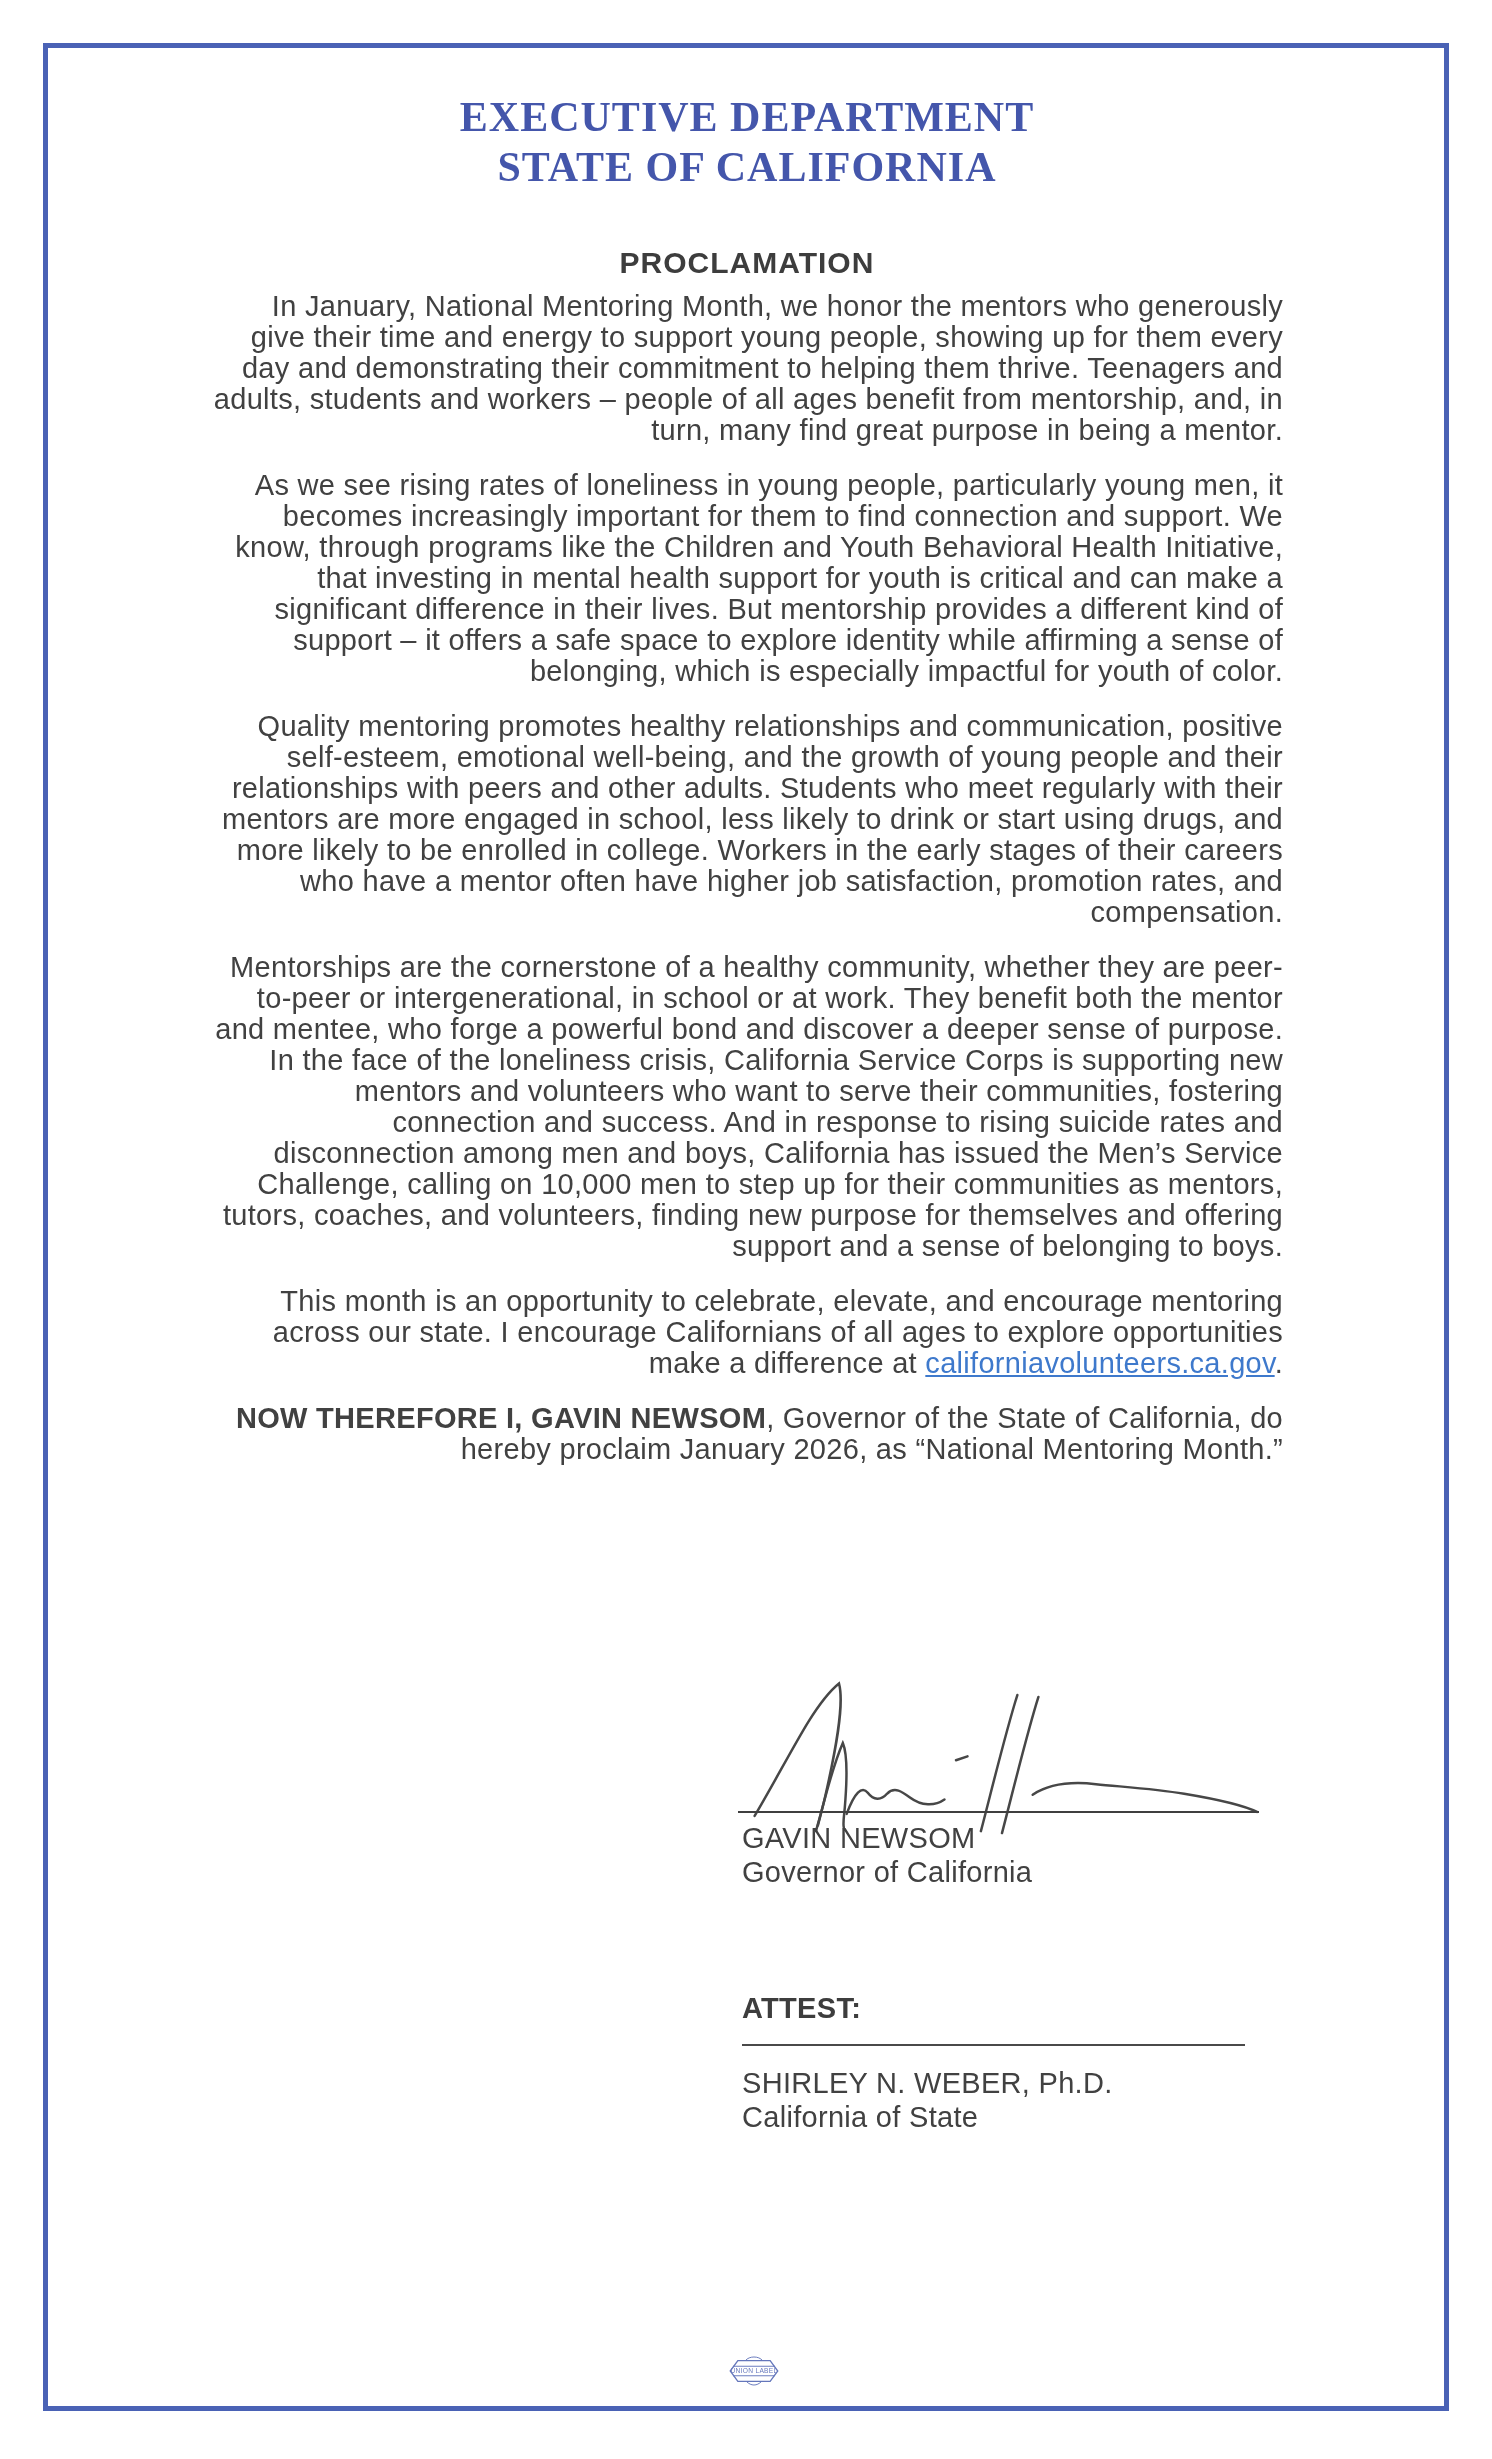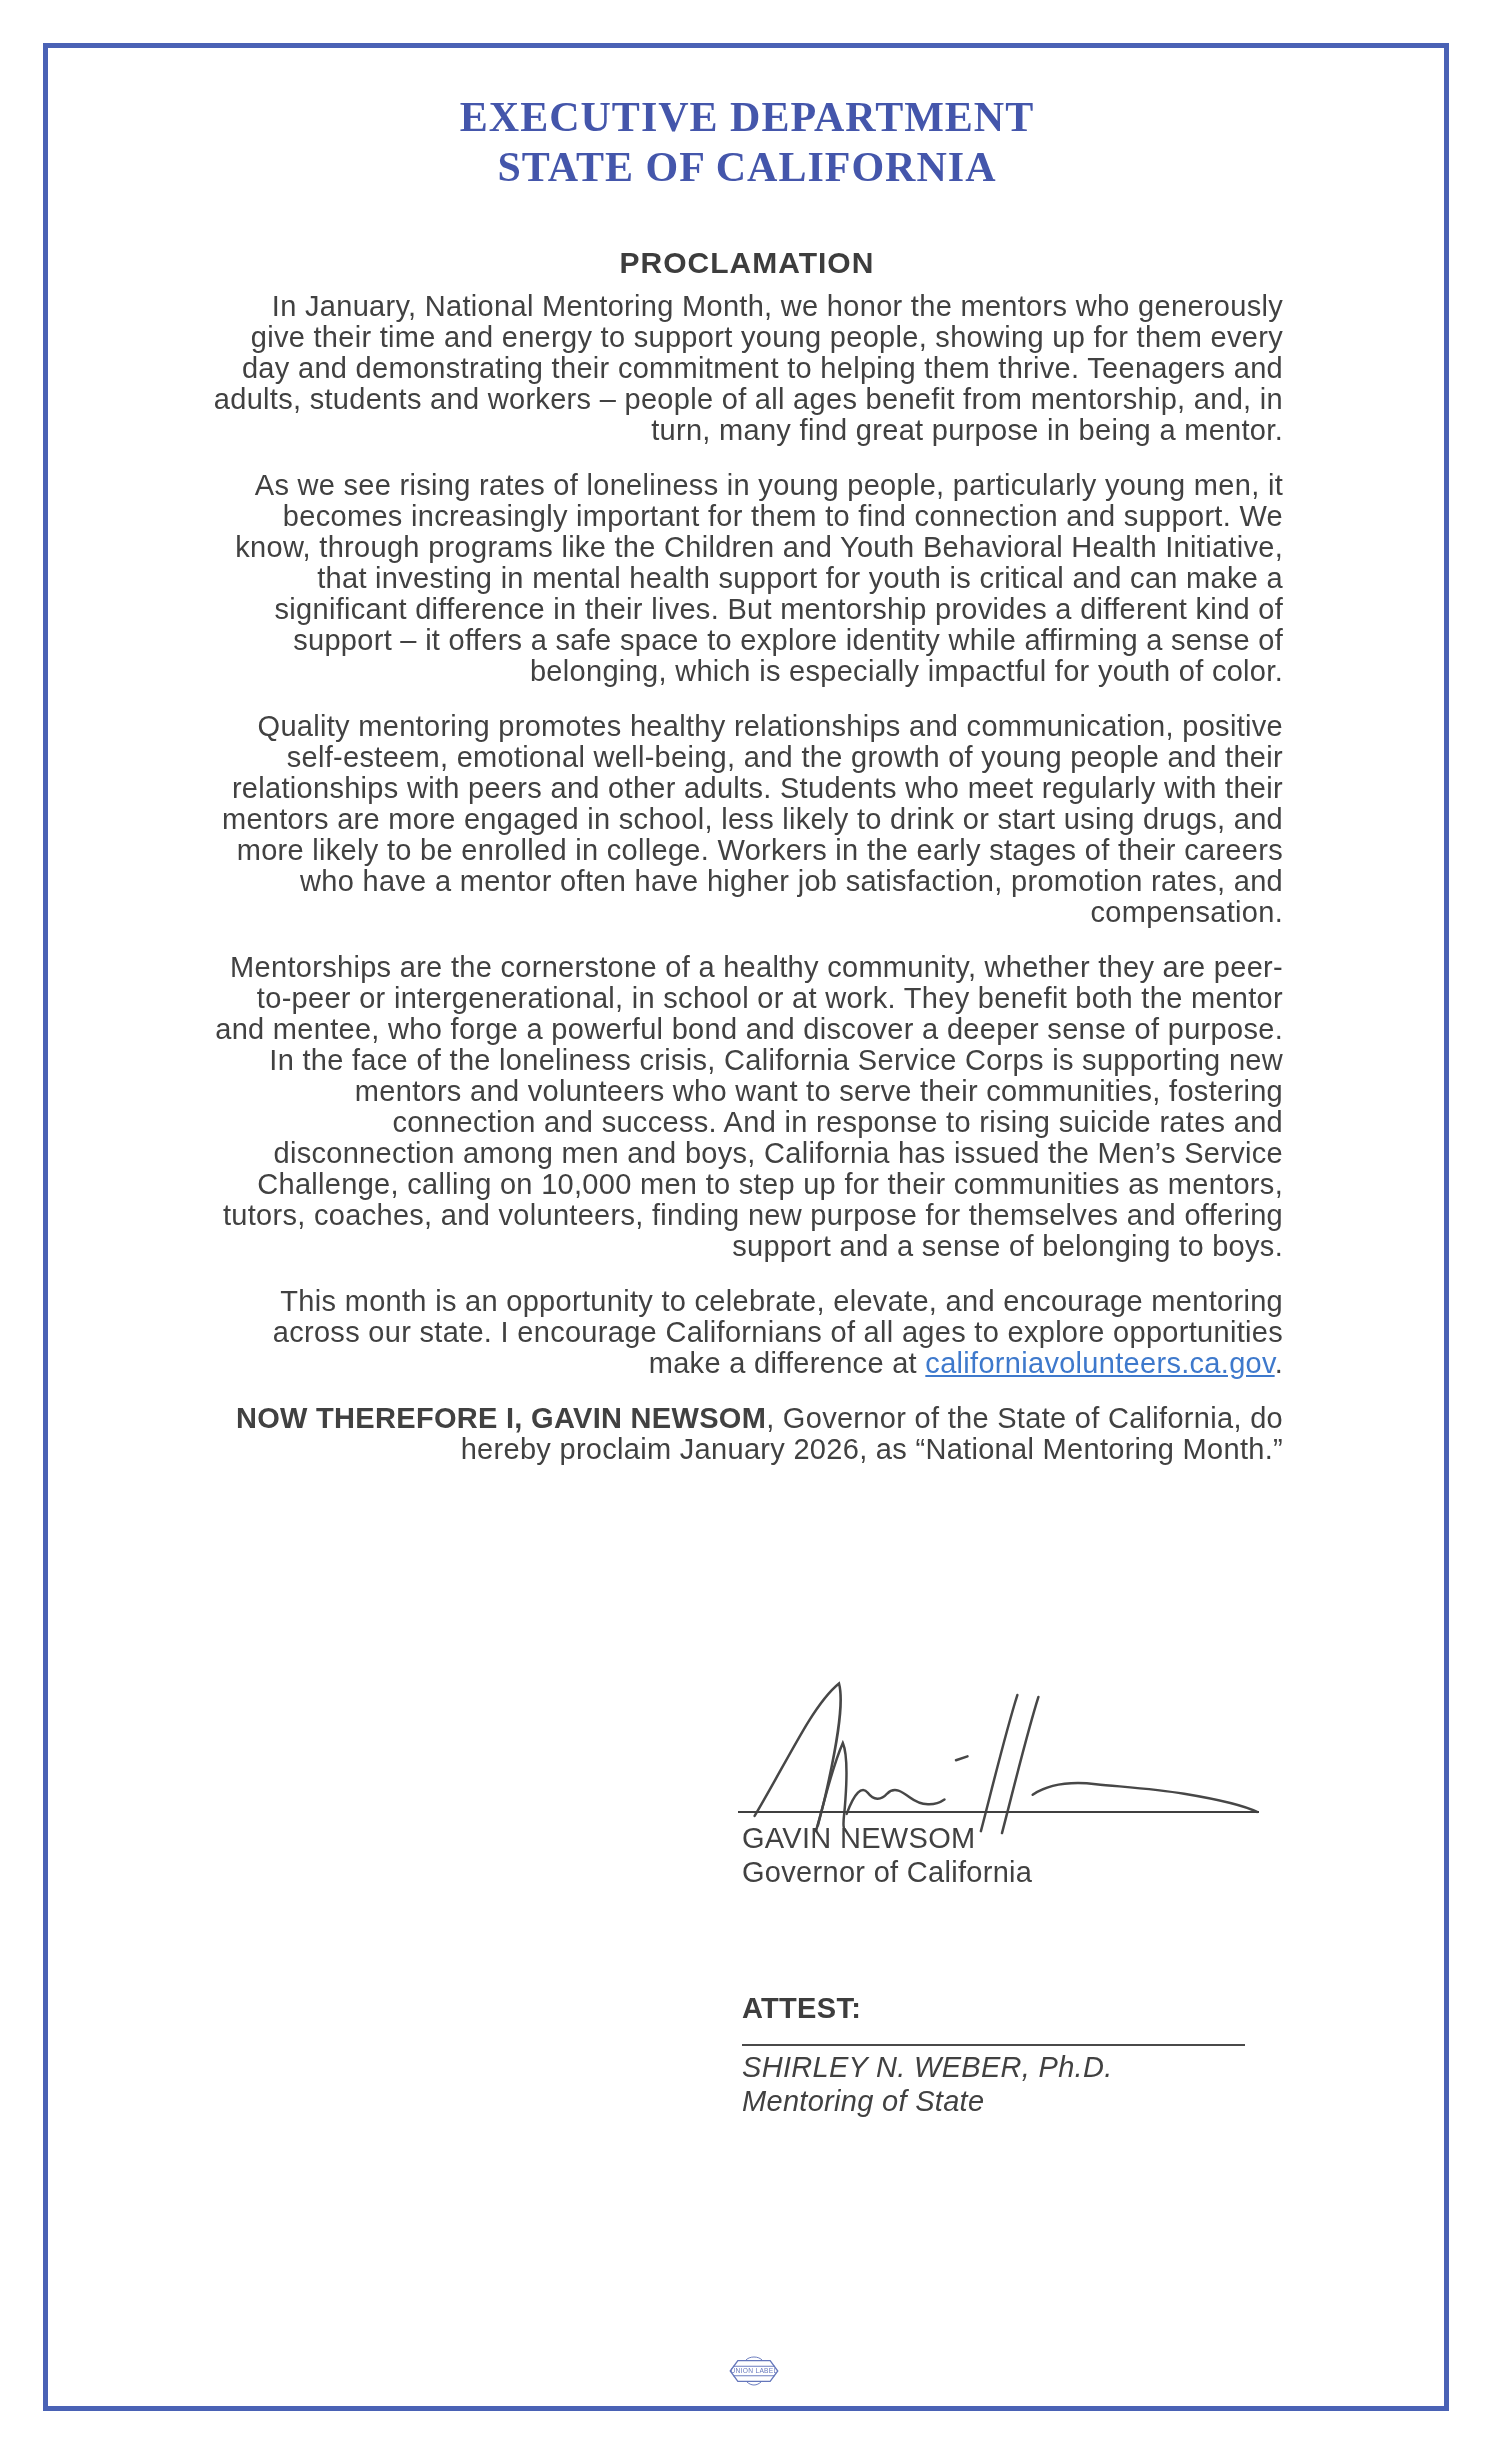--- a/index.html
+++ b/index.html
@@ -75,24 +75,23 @@
   }
 
   .attest {
     position:absolute; left:742px; top:1992px;
     font-size:29px; font-weight:700; letter-spacing:0.3px;
     color:#3d3d3d;
   }
 
   .secretary {
     position:absolute; left:742px; top:2044px; width:503px;
-    border-top:2.9px solid #4a4a4a; padding-top:4px;
+    border-top:2.9px solid #4a4a4a; padding-top:20px;
     font-size:29px; line-height:34px; letter-spacing:0.3px;
     color:#414141;
-    font-style:italic;
   }
 
   .union-seal {
     position:absolute; left:726px; top:2352px;
     opacity:0.85;
   }
 </style>
 </head>
 <body>
 
@@ -131,21 +130,21 @@
 
   <div class="sig-block">
     <div>GAVIN NEWSOM</div>
     <div>Governor of California</div>
   </div>
 
   <div class="attest">ATTEST:</div>
 
   <div class="secretary">
     <div>SHIRLEY N. WEBER, Ph.D.</div>
-    <div>Mentoring of State</div>
+    <div>California of State</div>
   </div>
 
   <svg class="union-seal" width="56" height="38" viewBox="0 0 58 40" fill="none" stroke="#4a5fb0" stroke-width="1.4">
     <path d="M4 20 L12 9 H46 L54 20 L46 31 H12 Z"></path>
     <path d="M7 15 H51 M7 25 H51" stroke-width="1"></path>
     <path d="M20 9 C24 4 34 4 38 9" stroke-width="1"></path>
     <path d="M21 31 C26 36 32 36 37 31" stroke-width="1"></path>
     <text x="29" y="22.5" text-anchor="middle" font-size="7" letter-spacing="0.3" fill="#4a5fb0" stroke="none" font-family="Liberation Sans, sans-serif">UNION LABEL</text>
   </svg>
 

